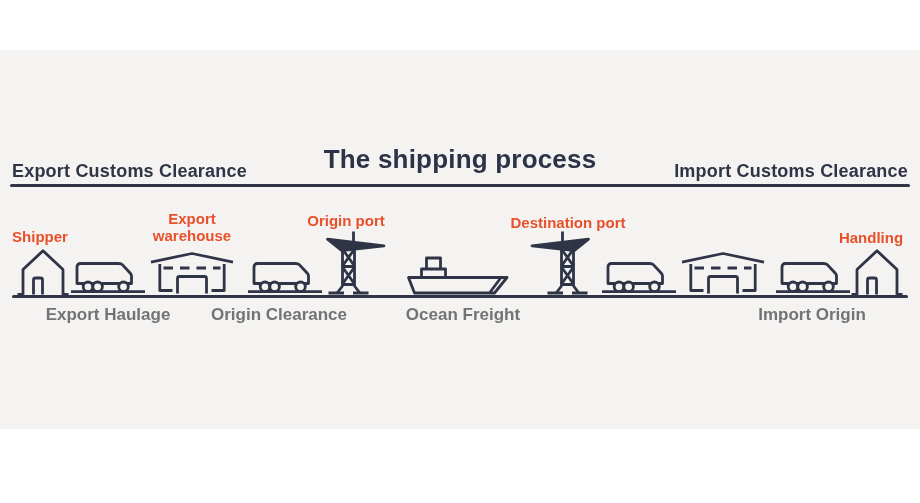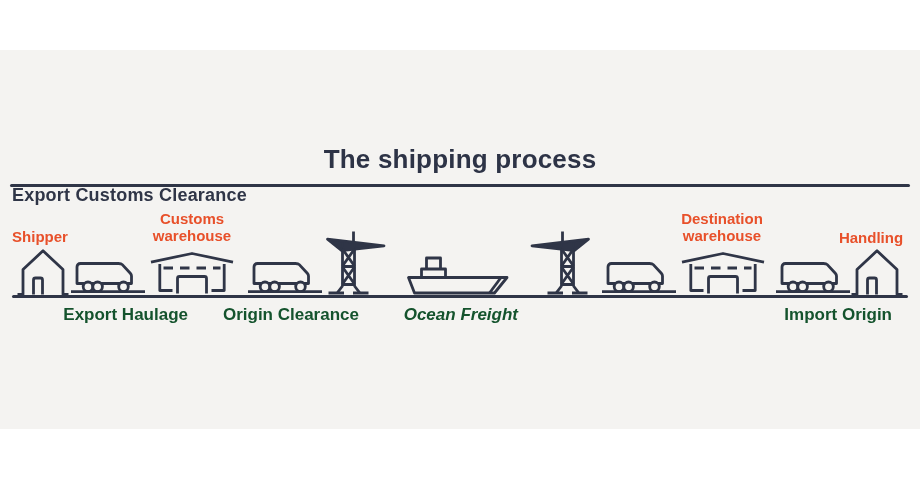--- a/index.html
+++ b/index.html
@@ -15,50 +15,51 @@
   .abs{position:absolute;}
   .page-title{
     left:0;top:144px;width:920px;
     text-align:center;
     font-size:26px;font-weight:800;letter-spacing:.2px;
     color:#2d3346;
   }
   .hdr{
     top:161px;font-size:18px;font-weight:700;letter-spacing:.2px;color:#2f3547;
     white-space:nowrap;
-    margin-top:24px;
   }
   .hdr-left{left:12px;}
   .hdr-right{right:12px;}
   .divider{left:10px;top:184px;width:900px;height:3px;background:#2f3547;border-radius:2px;}
   .groundline{left:12px;top:295px;width:896px;height:3px;background:#2f3547;border-radius:2px;}
   .loc-label{
     font-size:15px;font-weight:700;line-height:1.12;color:#e8502a;
     text-align:center;
   }
   .seg-label{
-    top:305px;font-size:17px;font-weight:600;color:#14532d;
-    text-align:right;white-space:nowrap;
+    top:305px;font-size:17px;font-weight:600;color:#737373;
+    text-align:center;white-space:nowrap;
   }
   .icon-layer{position:absolute;left:0;top:0;width:920px;height:503px;}
   .icon-layer *{vector-effect:none;}
 </style>
 </head>
 <body>
 
 <div class="frame">
   <div class="canvas"></div>
 
   <div class="abs hdr hdr-left">Export Customs Clearance</div>
   <div class="abs page-title">The shipping process</div>
+  <div class="abs hdr hdr-right">Import Customs Clearance</div>
   <div class="abs divider"></div>
 
   <div class="abs loc-label" style="left:0;width:80px;top:229px;">Shipper</div>
-  <div class="abs loc-label" style="left:142px;width:100px;top:211px;">Customs warehouse</div>
-  <div class="abs loc-label" style="left:667px;width:110px;top:211px;">Destination warehouse</div>
+  <div class="abs loc-label" style="left:142px;width:100px;top:211px;">Export warehouse</div>
+  <div class="abs loc-label" style="left:276px;width:140px;top:213px;">Origin port</div>
+  <div class="abs loc-label" style="left:496px;width:144px;top:215px;">Destination port</div>
   <div class="abs loc-label" style="left:826px;width:90px;top:230px;">Handling</div>
 
   <svg class="icon-layer" viewBox="0 0 920 503" xmlns="http://www.w3.org/2000/svg">
     <defs>
       <symbol id="sym-house" viewBox="0 0 52 47" overflow="visible">
         <g fill="none" stroke="#2f3547" stroke-width="2.8" stroke-linejoin="round">
           <path d="M0.5 45.4 H6 V20.5 L26 1.8 L46 20.5 V45.4 H51.5"></path>
           <path d="M16.5 45.4 V31 Q16.5 29 18.5 29 H23.5 Q25.5 29 25.5 31 V45.4"></path>
         </g>
       </symbol>
@@ -114,15 +115,15 @@
     <use href="#sym-truck" x="602" y="262" width="74" height="31"></use>
     <use href="#sym-warehouse" x="681" y="252" width="84" height="42"></use>
     <use href="#sym-truck" x="776" y="262" width="74" height="31"></use>
     <use href="#sym-house" x="851" y="249" width="52" height="47"></use>
   </svg>
 
   <div class="abs groundline"></div>
 
   <div class="abs seg-label" style="left:28px;width:160px;">Export Haulage</div>
   <div class="abs seg-label" style="left:199px;width:160px;">Origin Clearance</div>
-  <div class="abs seg-label" style="left:358px;width:160px;font-style:italic;">Ocean Freight</div>
+  <div class="abs seg-label" style="left:383px;width:160px;">Ocean Freight</div>
   <div class="abs seg-label" style="left:732px;width:160px;">Import Origin</div>
 </div>
 
 </body></html>

